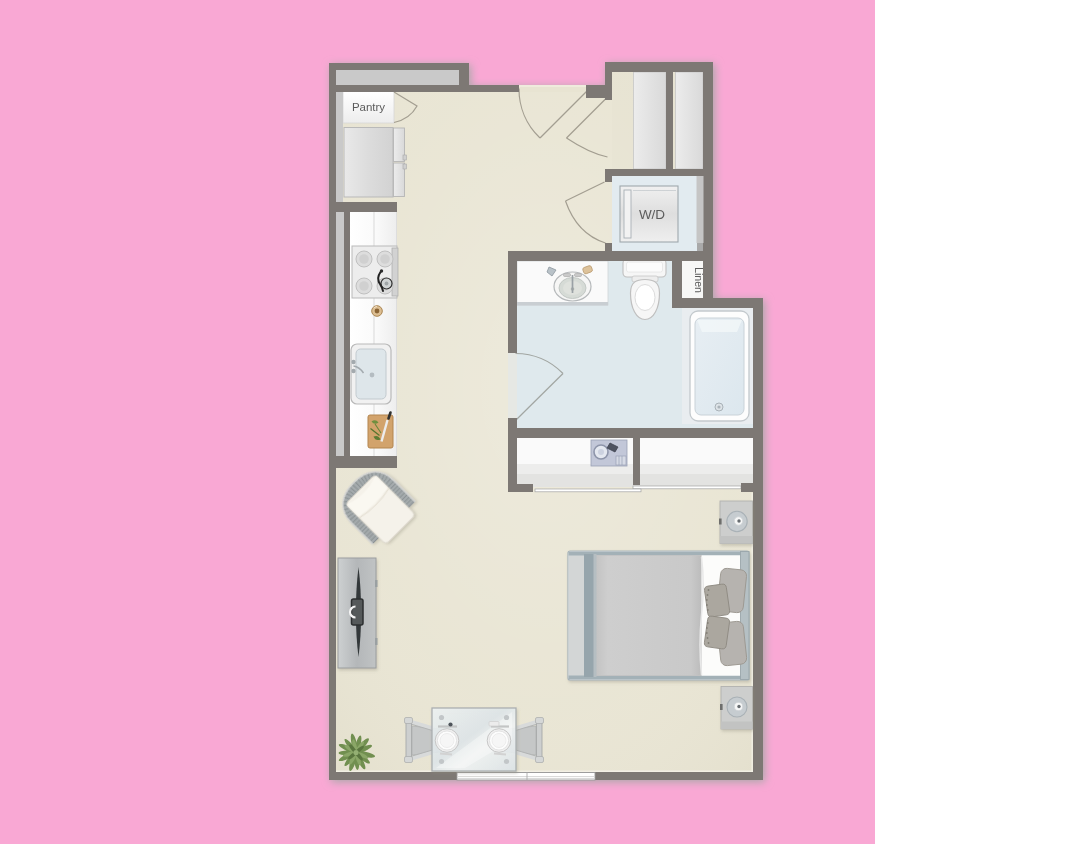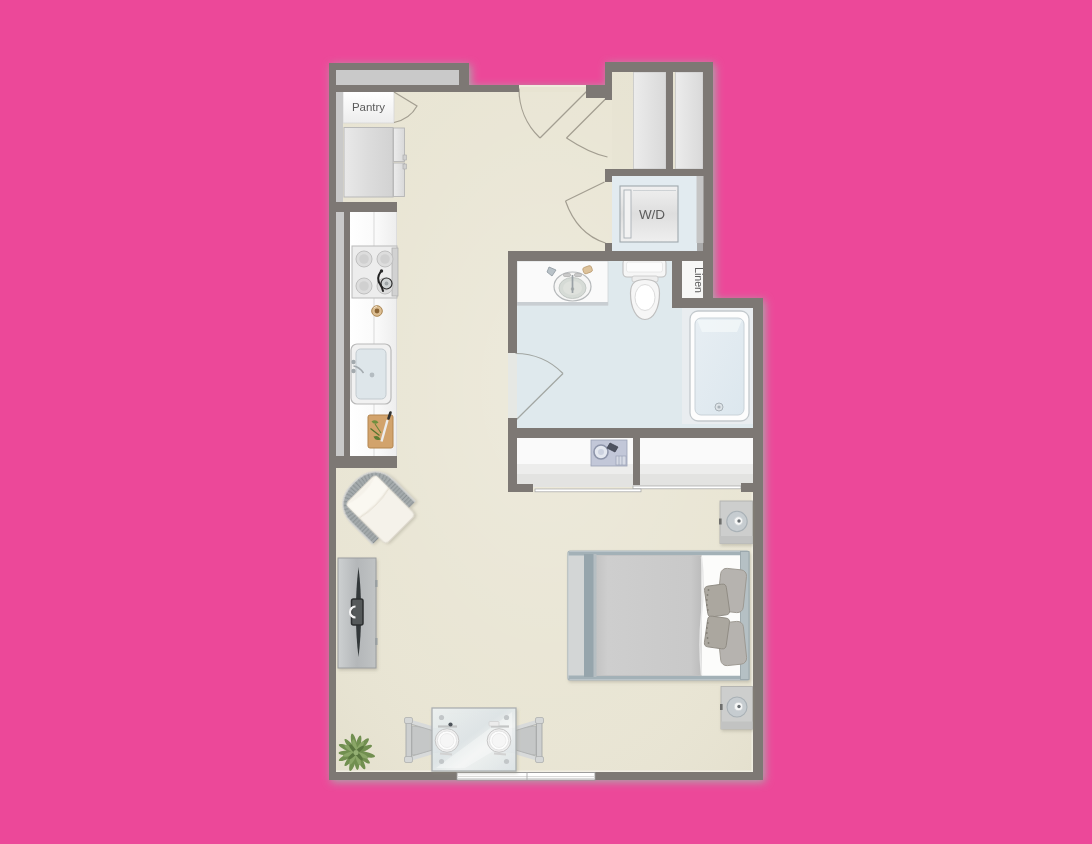--- a/index.html
+++ b/index.html
@@ -1,16 +1,16 @@
 <!DOCTYPE html>
 <html><head>
 <meta charset="utf-8">
 <style>
   html,body{margin:0;padding:0;background:#ffffff;}
-  .wrap{width:1092px;height:844px;position:relative;background:#ec4899;overflow:hidden;}
+  .wrap{width:875px;height:844px;position:relative;background:#f9a8d4;overflow:hidden;}
   svg{position:absolute;left:0;top:0;}
   text{font-family:"Liberation Sans", sans-serif;}
 </style>
 </head>
 <body>
 <div class="wrap">
 <svg width="1092" height="844" viewBox="0 0 1092 844">
 <defs>
   <filter id="blur4" x="-5%" y="-5%" width="110%" height="110%">
     <feGaussianBlur stdDeviation="4.5"></feGaussianBlur>

